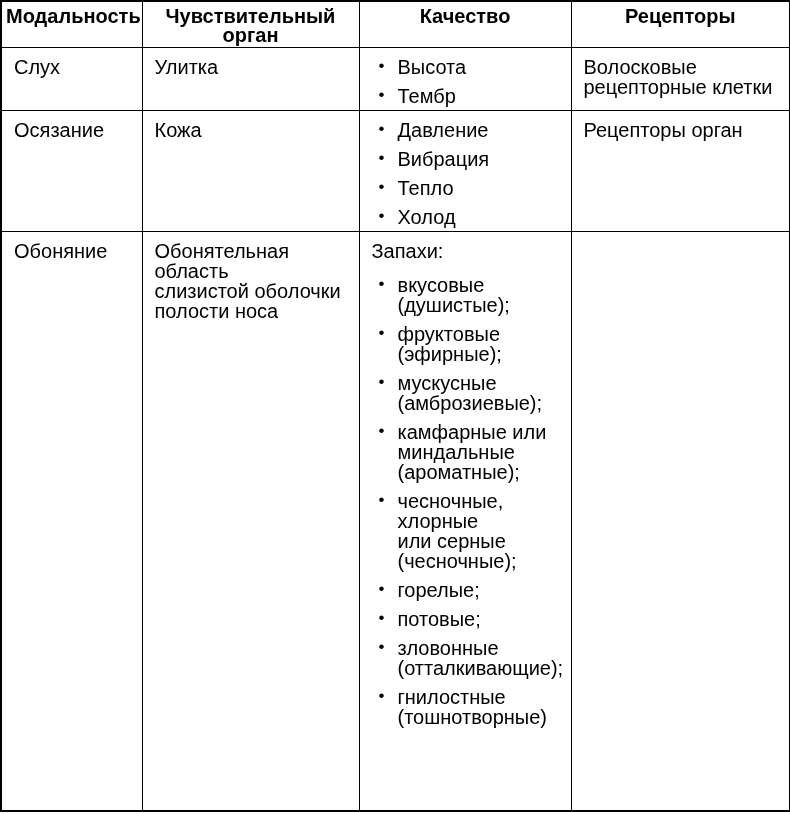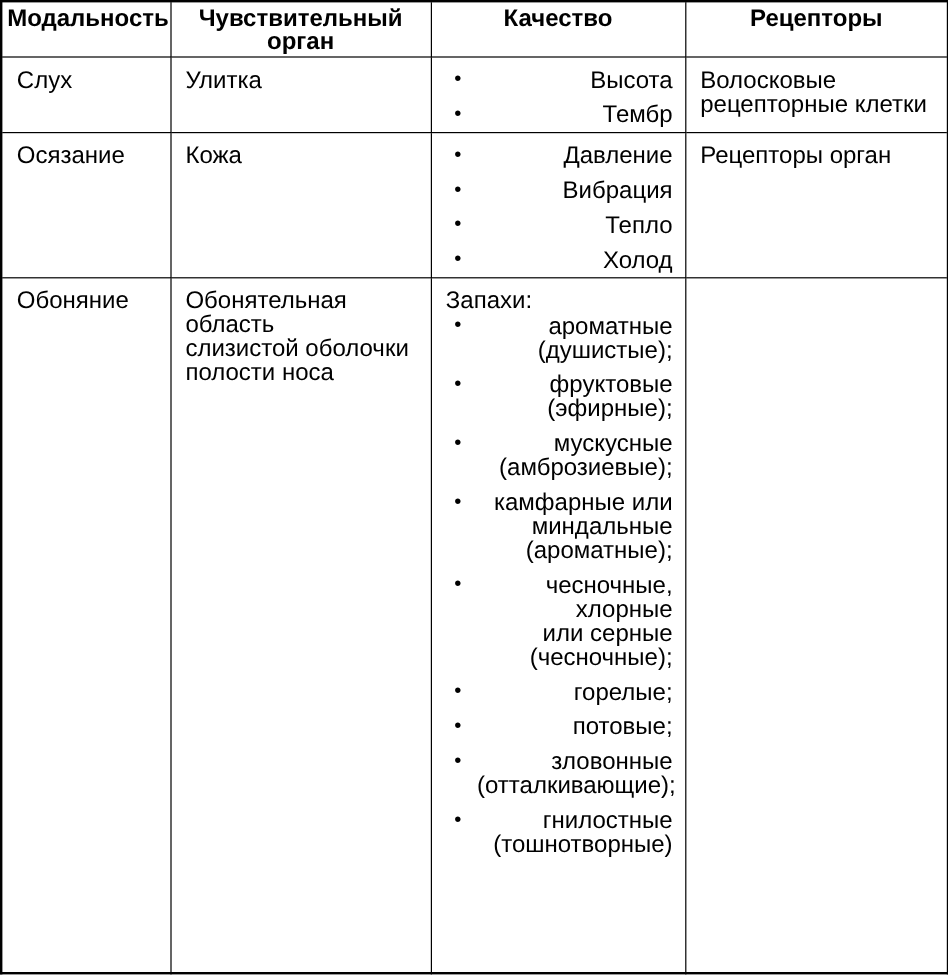--- a/index.html
+++ b/index.html
@@ -41,40 +41,39 @@
     padding-left: 8px;
     padding-right: 8px;
   }
   .pre {
     white-space: pre-line;
   }
   ul.blist {
     margin: 0;
     padding: 0;
     list-style: none;
-    text-align: right;
   }
   ul.blist li {
     position: relative;
     padding-left: 26px;
     margin-top: 9px;
   }
   ul.blist li:first-child {
     margin-top: 0;
   }
   ul.blist li::before {
     content: "\2022";
     position: absolute;
     left: 7px;
     top: -1px;
     font-size: 17px;
   }
   .quality-intro {
     display: block;
-    margin-bottom: 1px;
+    margin-bottom: 14px;
   }
 </style>
 </head>
 <body>
 
 <table class="senses">
   <colgroup>
     <col style="width:141px">
     <col style="width:217px">
     <col style="width:212px">
@@ -120,21 +119,21 @@
 
 
   <tr>
     <td class="pre">Обоняние</td>
     <td class="pre">Обонятельная область
 слизистой оболочки
 полости носа</td>
     <td class="quality-cell">
       <span class="quality-intro pre">Запахи:</span>
       <ul class="blist">
-        <li class="pre">ароматные
+        <li class="pre">вкусовые
 (душистые);</li>
         <li class="pre">фруктовые
 (эфирные);</li>
         <li class="pre">мускусные
 (амброзиевые);</li>
         <li class="pre">камфарные или
 миндальные
 (ароматные);</li>
         <li class="pre">чесночные, хлорные
 или серные

